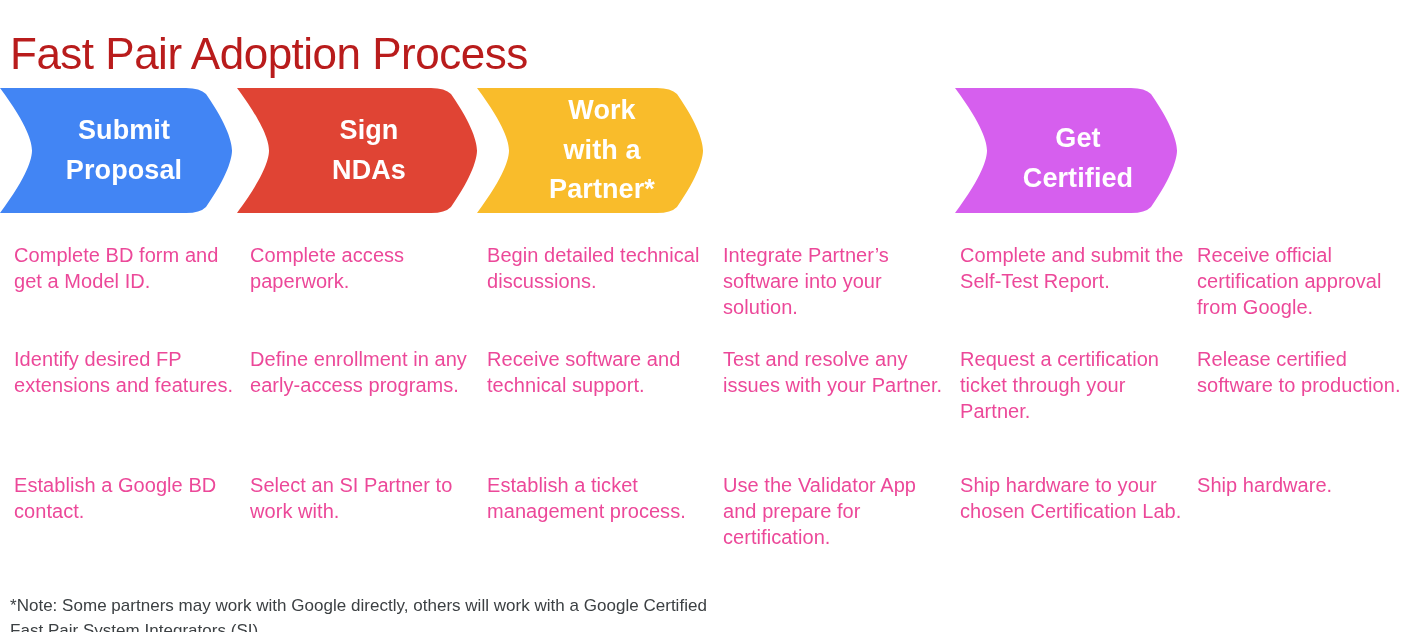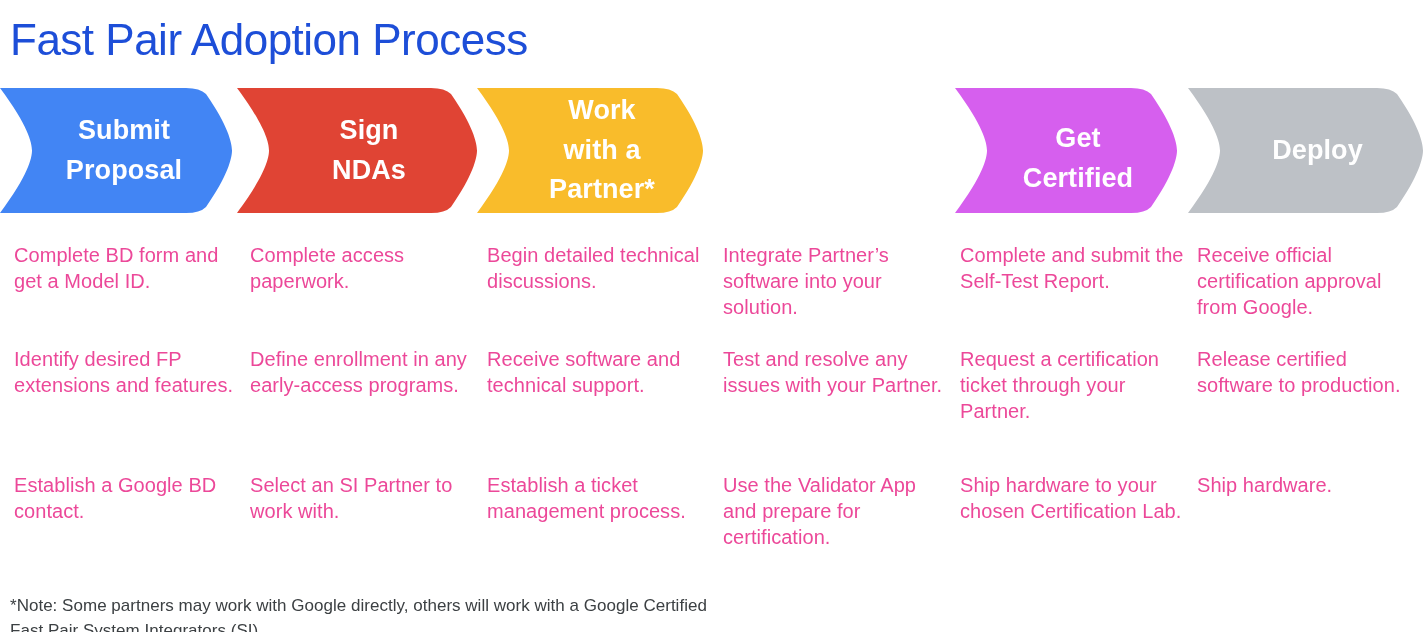--- a/index.html
+++ b/index.html
@@ -17,24 +17,23 @@
     position: relative;
   }
 
   #page-title {
     position: absolute;
     left: 10px;
     top: -4px;
     font-size: 44px;
     font-weight: 400;
     letter-spacing: -0.5px;
-    color: #1d4ed8;
+    color: #b91c1c;
     white-space: nowrap;
     line-height: 58px;
-    margin-top: 15px;
   }
 
   
   #ribbon-band {
     position: absolute;
     left: 0;
     top: 88px;
     width: 1423px;
     height: 125px;
   }
@@ -134,26 +133,20 @@
 with a
 Partner*</div>
     </div>
     <div class="ribbon r4" style="left: 955px; width: 222px;">
       <svg class="ribbon-shape" viewBox="0 0 222 125" preserveAspectRatio="none">
         <path d="M 0 0 L 176 0 Q 190 0 196 6 C 218 37.5 222 55 222 62.5 C 222 70 218 87.5 196 119 Q 190 125 176 125 L 0 125 C 28 87.5 32 70 32 62.5 C 32 55 28 37.5 0 0 Z" fill="#d65fee"></path>
       </svg>
       <div class="ribbon-label" style="color: rgb(255, 255, 255); margin-top: 16px;">Get
 Certified</div>
     </div>
-    <div class="ribbon r5" style="left: 1188px; width: 235px;">
-      <svg class="ribbon-shape" viewBox="0 0 235 125" preserveAspectRatio="none">
-        <path d="M 0 0 L 189 0 Q 203 0 209 6 C 231 37.5 235 55 235 62.5 C 235 70 231 87.5 209 119 Q 203 125 189 125 L 0 125 C 28 87.5 32 70 32 62.5 C 32 55 28 37.5 0 0 Z" fill="#bdc1c6"></path>
-      </svg>
-      <div class="ribbon-label" style="color: rgb(255, 255, 255);">Deploy</div>
-    </div>
   </div>
 
 <div id="columns">
     <div class="column" style="left: 14px;">
       <div class="step-row row0">Complete BD form and get a Model ID.</div>
       <div class="step-row row1">Identify desired FP extensions and features.</div>
       <div class="step-row row2">Establish a Google BD contact.</div>
     </div>
     <div class="column" style="left: 250px;">
       <div class="step-row row0">Complete access paperwork.</div>

